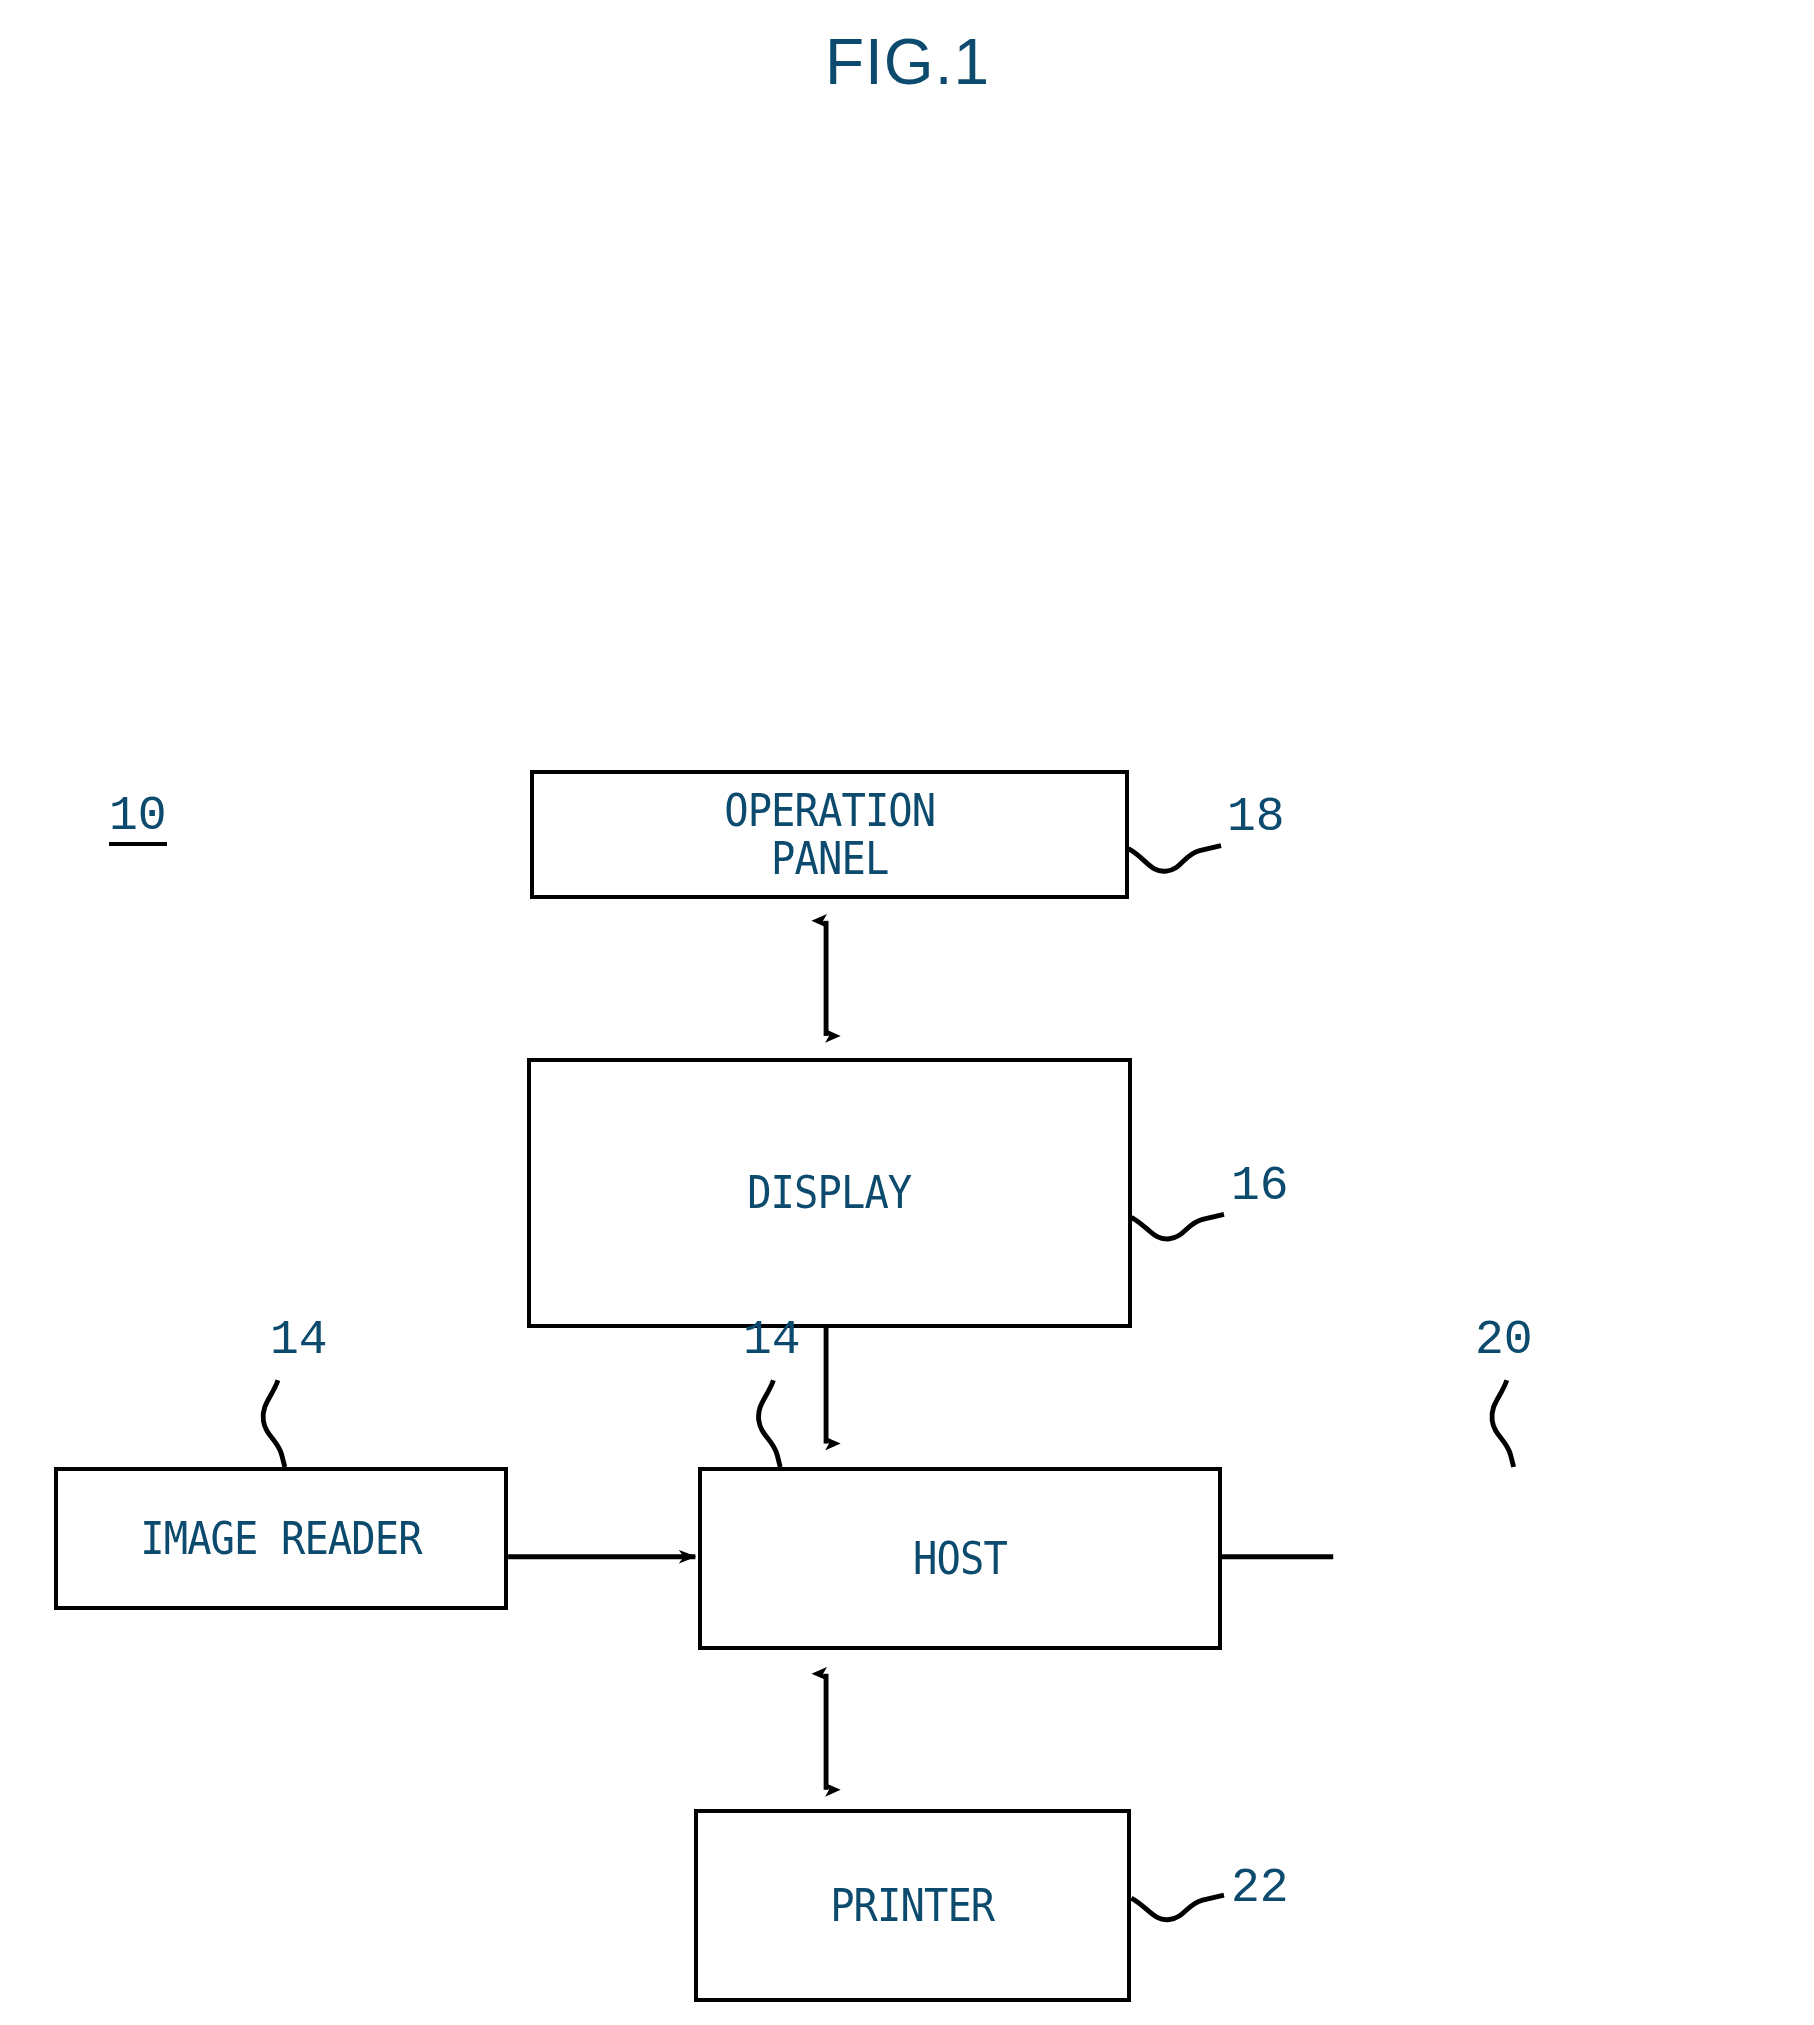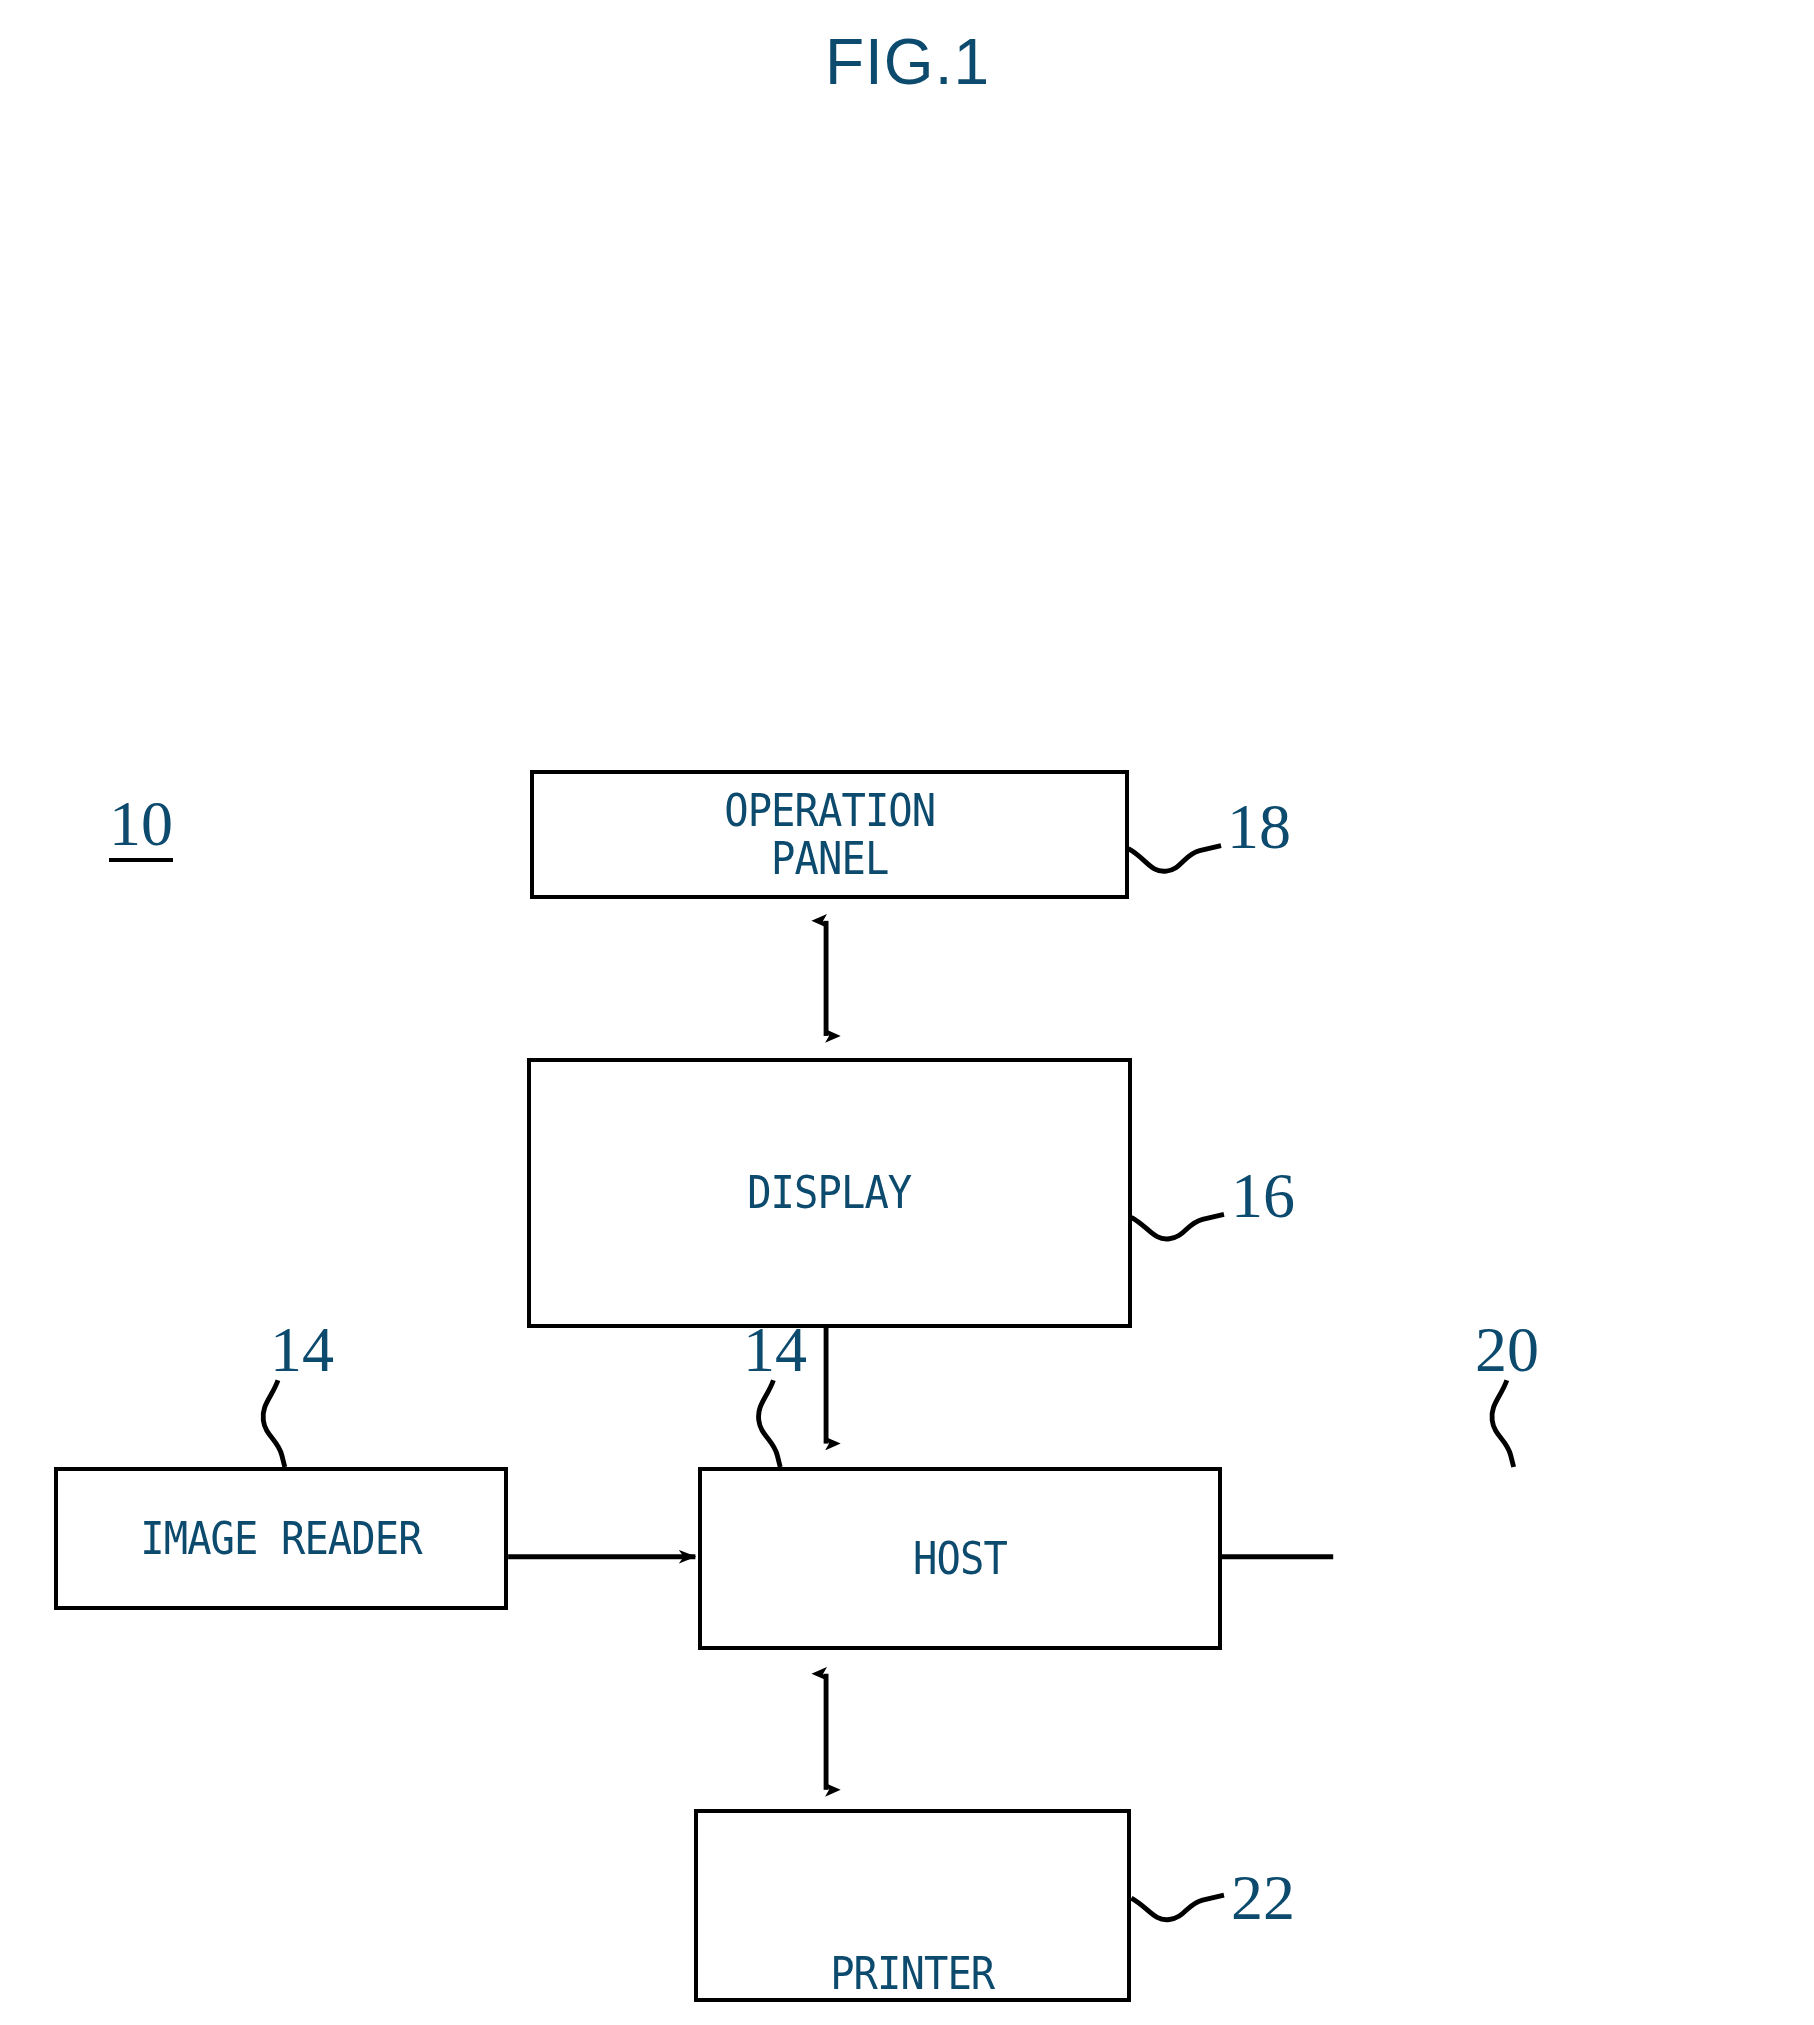--- a/index.html
+++ b/index.html
@@ -22,23 +22,23 @@
     top: 25px;
     width: 1815px;
     text-align: center;
     font-size: 64px;
     font-weight: 400;
     letter-spacing: 1px;
     font-family: "Liberation Sans", sans-serif;
   }
   .ref-number {
     position: absolute;
-    font-size: 64px;
+    font-size: 48px;
     font-weight: 400;
-    font-family: Liberation Serif, serif;
+    font-family: Liberation Mono, monospace;
     letter-spacing: 0px;
     white-space: nowrap;
   }
   #assembly-ref {
     border-bottom: 4.9px solid #000;
     padding-bottom: 2px;
     line-height: 1.0;
   }
   .node-box {
     position: absolute;
@@ -152,19 +152,19 @@
   </div>
   <div class="ref-number" style="left:743px; top:1313px;">14</div>
 
   <div class="node-box" style="left:54px; top:1467px; width:454px; height:143px;">
     <span class="node-label">IMAGE READER</span>
   </div>
   <div class="ref-number" style="left:246px; top:1313px;margin-left:24px;">14</div>
 
   <div class="ref-number" style="left:1475px; top:1313px;">20</div>
 
-  <div class="node-box" style="left:694px; top:1809px; width:437px; height:193px;align-items:flex-end;">
+  <div class="node-box" style="left:694px; top:1809px; width:437px; height:193px;">
     <span class="node-label">PRINTER</span>
   </div>
   <div class="ref-number" style="left:1231px; top:1861px;">22</div>
 
 </div>
 
 
 </body></html>

